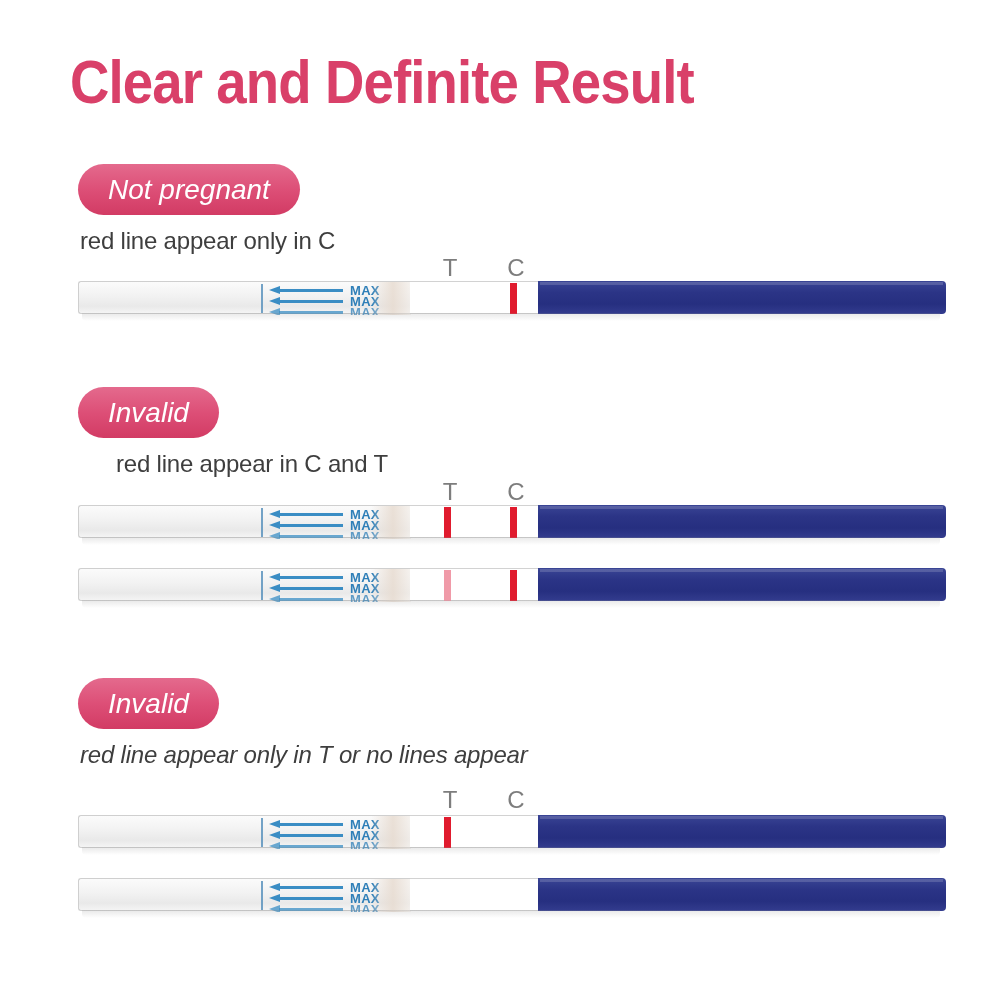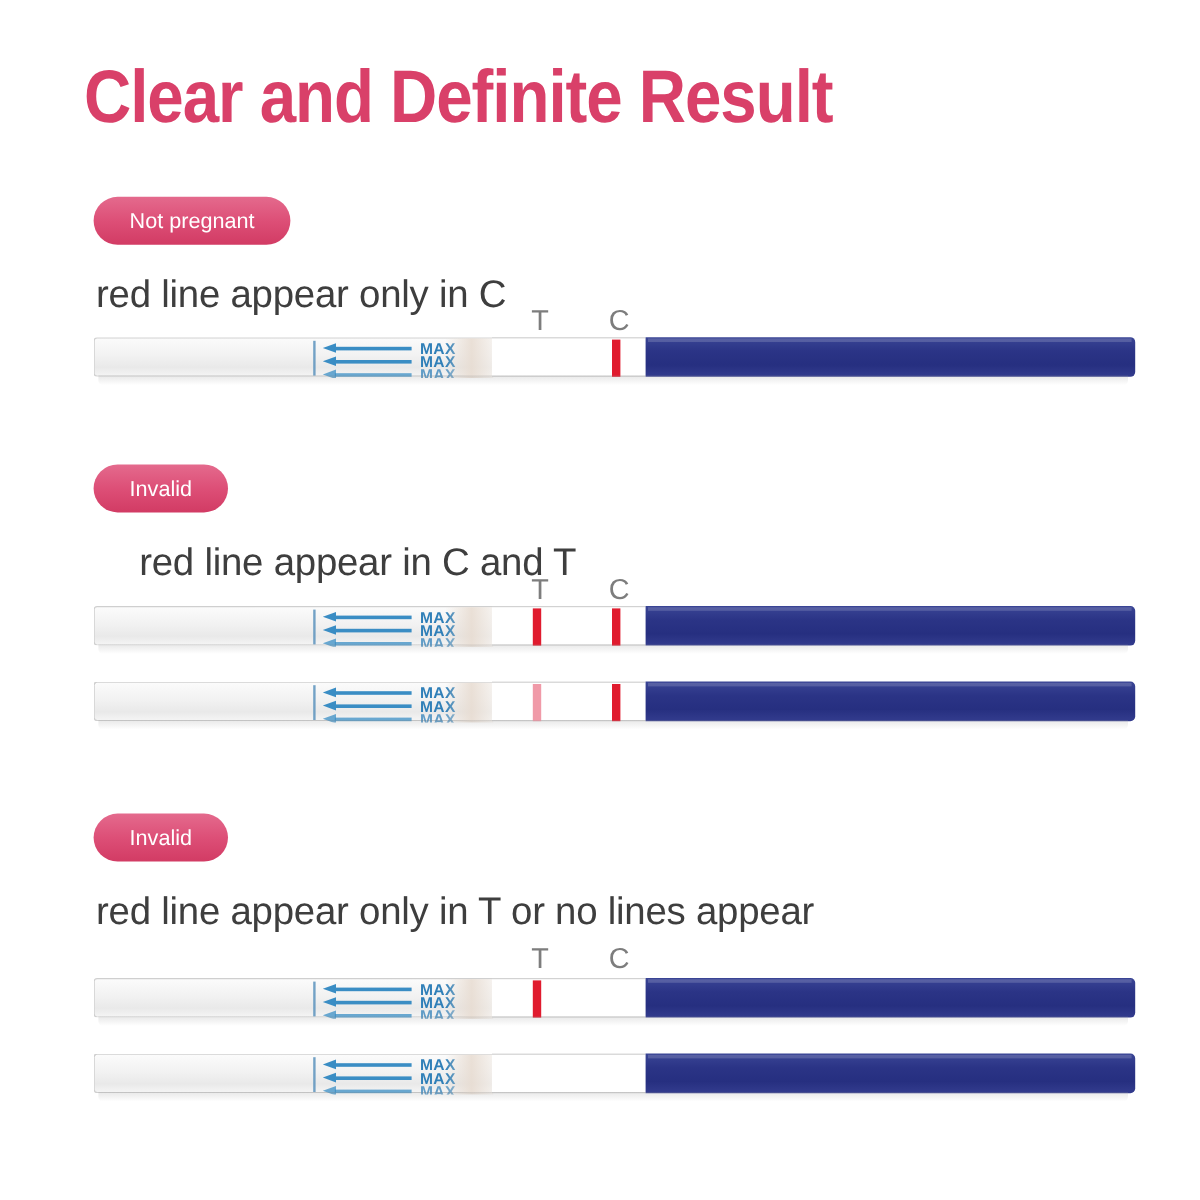--- a/index.html
+++ b/index.html
@@ -31,33 +31,34 @@
   }
 
   
   .section { position: absolute; left: 0; top: 0; width: 1000px; }
 
   .badge {
     position: absolute;
     display: inline-flex;
     align-items: center;
     justify-content: center;
-    height: 40px;
+    height: 51px;
     padding: 0 30px;
     border-radius: 26px;
     background: linear-gradient(to bottom, #e46a8d 0%, #dd4f77 50%, #d23b64 100%);
     color: #ffffff;
-    font-size: 18px;
+    font-size: 28px;
     white-space: nowrap;
     box-sizing: border-box;
+    font-style: italic;
   }
 
   .desc {
     position: absolute;
-    font-size: 32px;
+    font-size: 24px;
     color: #3e3e3e;
     white-space: nowrap;
     letter-spacing: -0.2px;
   }
 
   
   .tc-label {
     position: absolute;
     font-size: 24px;
     color: #7d7d7d;
@@ -320,21 +321,21 @@
       <div class="result-line faint" style="left:34px;"></div>
       <div class="result-line strong" style="left:100px;"></div>
     </div>
     <div class="handle"></div>
     <div class="strip-shadow"></div>
   </div>
 </div>
 
 <div class="section">
   <div class="badge" style="left:78px; top:678px;">Invalid</div>
-  <div class="desc" style="left:80px; top:741px;">red line appear only in T or no lines appear</div>
+  <div class="desc" style="left:80px; top:741px;font-style:italic;">red line appear only in T or no lines appear</div>
 
   <div class="tc-label" style="left:438px; top:786px;">T</div>
   <div class="tc-label" style="left:504px; top:786px;">C</div>
 
   <div class="strip" style="top:815px;">
     <div class="pad">
       <div class="pad-divider"></div>
       <div class="max-rows">
         <div class="max-row r1">
           <span class="arrow">

